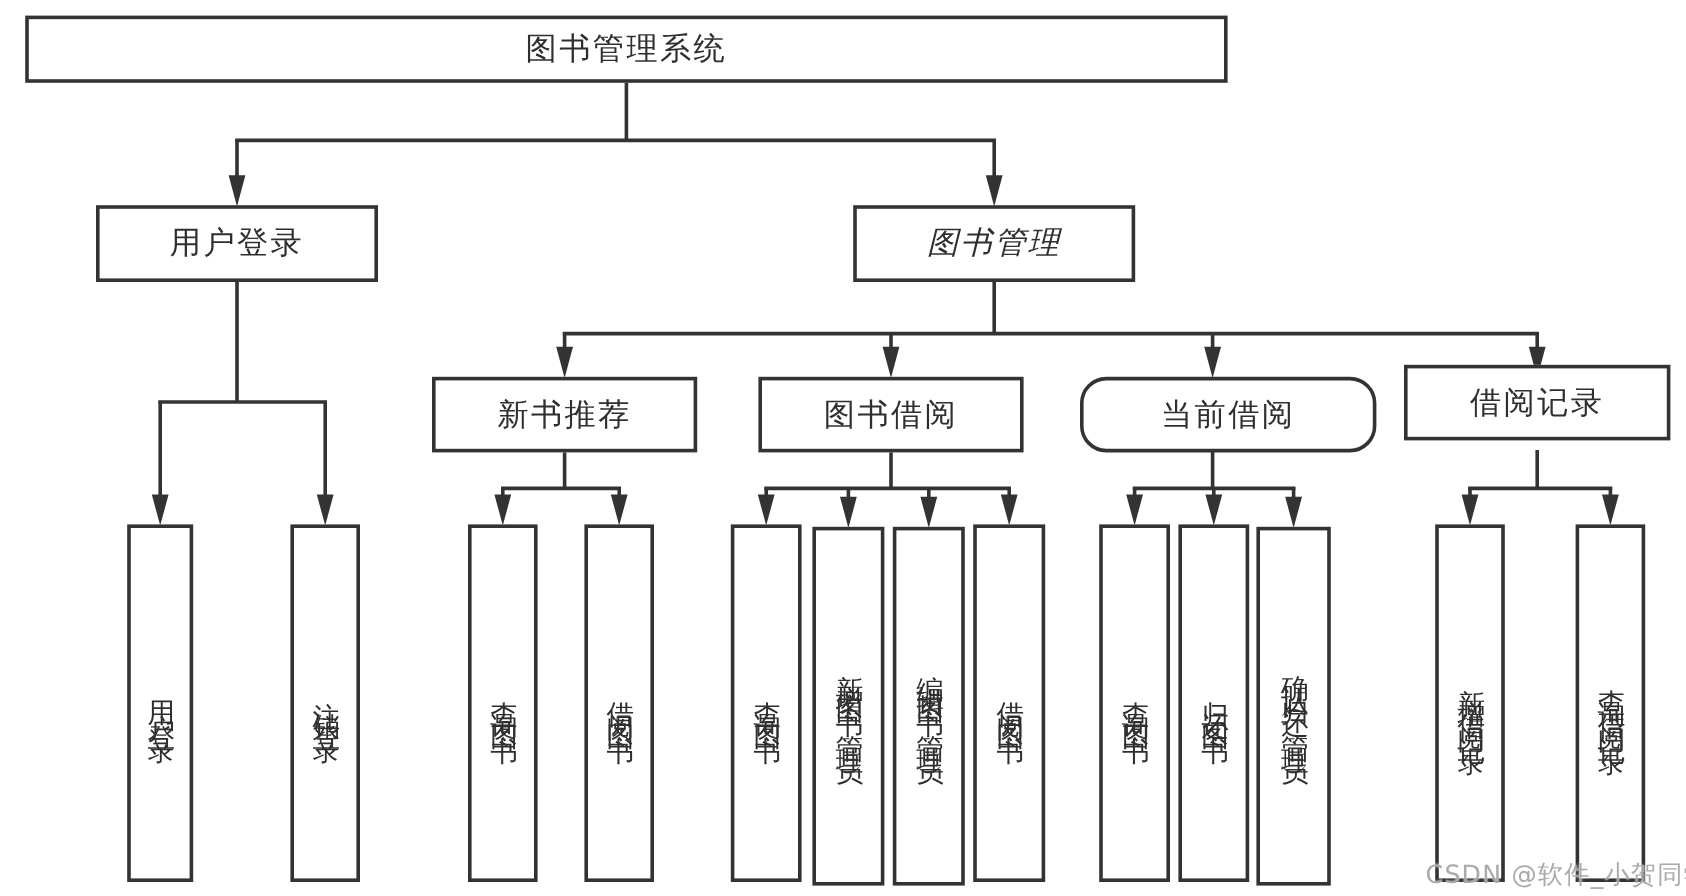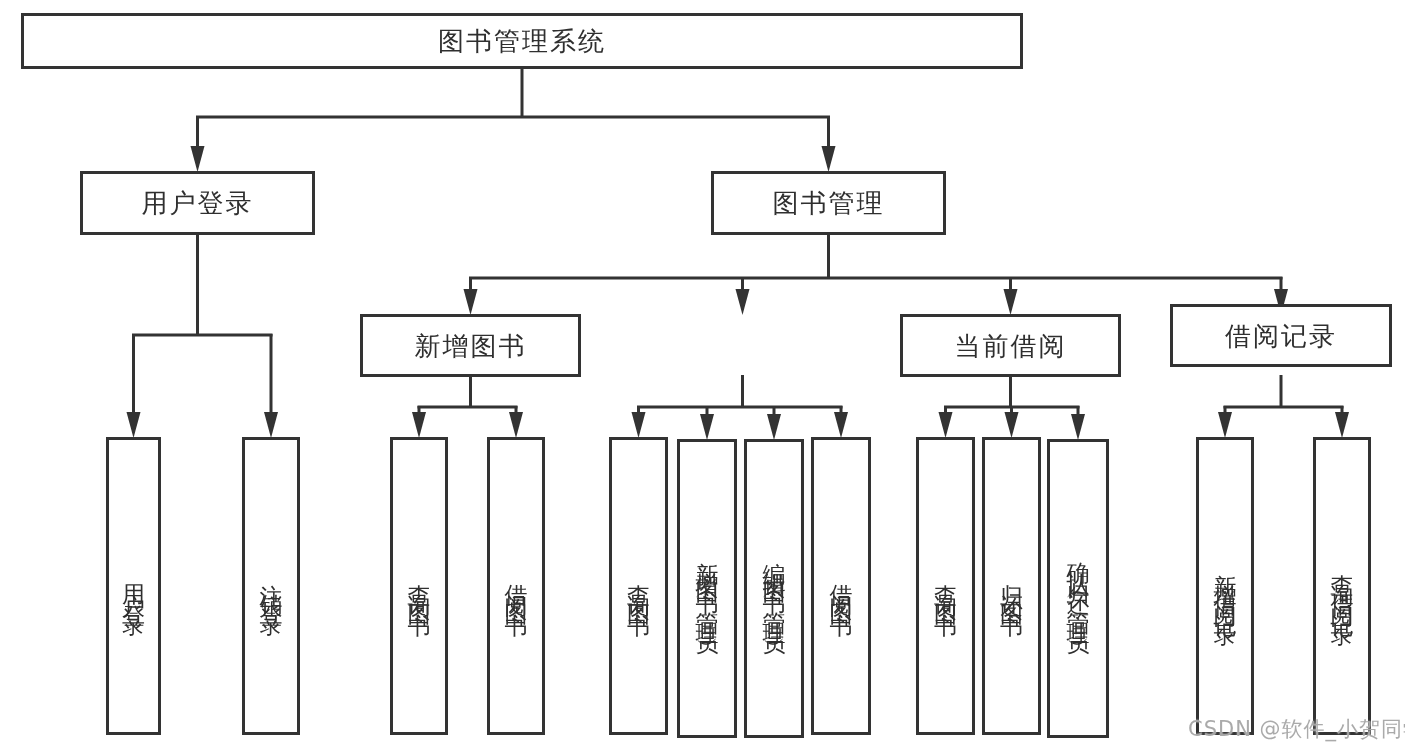--- a/index.html
+++ b/index.html
@@ -105,27 +105,30 @@
       <line x1="1342" y1="406" x2="1342" y2="419" stroke="#333333" stroke-width="3"></line>
       <polygon points="1335,412 1349,412 1342,438" fill="#333333"></polygon>
     </svg>
   <div id="nodes-layer">
       <div class="node horiz" style="left: 21px; top: 13px; width: 1002px; height: 56px; border-color: rgb(51, 51, 51); background: rgb(255, 255, 255); color: rgb(47, 47, 47);">
         <span class="node-label">图书管理系统</span>
       </div>
       <div class="node horiz" style="left: 80px; top: 171px; width: 235px; height: 64px; border-color: rgb(51, 51, 51); background: rgb(255, 255, 255); color: rgb(47, 47, 47);">
         <span class="node-label">用户登录</span>
       </div>
-      <div class="node horiz" style="left: 711px; top: 171px; width: 235px; height: 64px; border-color: rgb(51, 51, 51); background: rgb(255, 255, 255); color: rgb(47, 47, 47);">
+      <div class="node horiz" style="left: 711px; top: 171px; width: 235px; height: 64px; border-color: rgb(51, 51, 51); background: rgb(255, 255, 255); color: rgb(47, 47, 47); font-style: italic;">
         <span class="node-label">图书管理</span>
       </div>
       <div class="node horiz" style="left: 360px; top: 314px; width: 221px; height: 63px; border-color: rgb(51, 51, 51); background: rgb(255, 255, 255); color: rgb(47, 47, 47);">
-        <span class="node-label">新增图书</span>
+        <span class="node-label">新书推荐</span>
       </div>
-      <div class="node horiz" style="left: 900px; top: 314px; width: 221px; height: 63px; border-color: rgb(51, 51, 51); background: rgb(255, 255, 255); color: rgb(47, 47, 47);">
+      <div class="node horiz" style="left: 632px; top: 314px; width: 221px; height: 63px; border-color: rgb(51, 51, 51); background: rgb(255, 255, 255); color: rgb(47, 47, 47);">
+        <span class="node-label">图书借阅</span>
+      </div>
+      <div class="node horiz" style="left: 900px; top: 314px; width: 247px; height: 63px; border-color: rgb(51, 51, 51); background: rgb(255, 255, 255); color: rgb(47, 47, 47); border-radius: 22px;">
         <span class="node-label">当前借阅</span>
       </div>
       <div class="node horiz" style="left: 1170px; top: 304px; width: 222px; height: 63px; border-color: rgb(51, 51, 51); background: rgb(255, 255, 255); color: rgb(47, 47, 47);">
         <span class="node-label">借阅记录</span>
       </div>
       <div class="node vert" style="left: 106px; top: 437px; width: 55px; height: 298px; border-color: rgb(51, 51, 51); background: rgb(255, 255, 255); color: rgb(47, 47, 47);">
         <span class="node-label">用户登录</span>
       </div>
       <div class="node vert" style="left: 242px; top: 437px; width: 58px; height: 298px; border-color: rgb(51, 51, 51); background: rgb(255, 255, 255); color: rgb(47, 47, 47);">
         <span class="node-label">注销登录</span>

